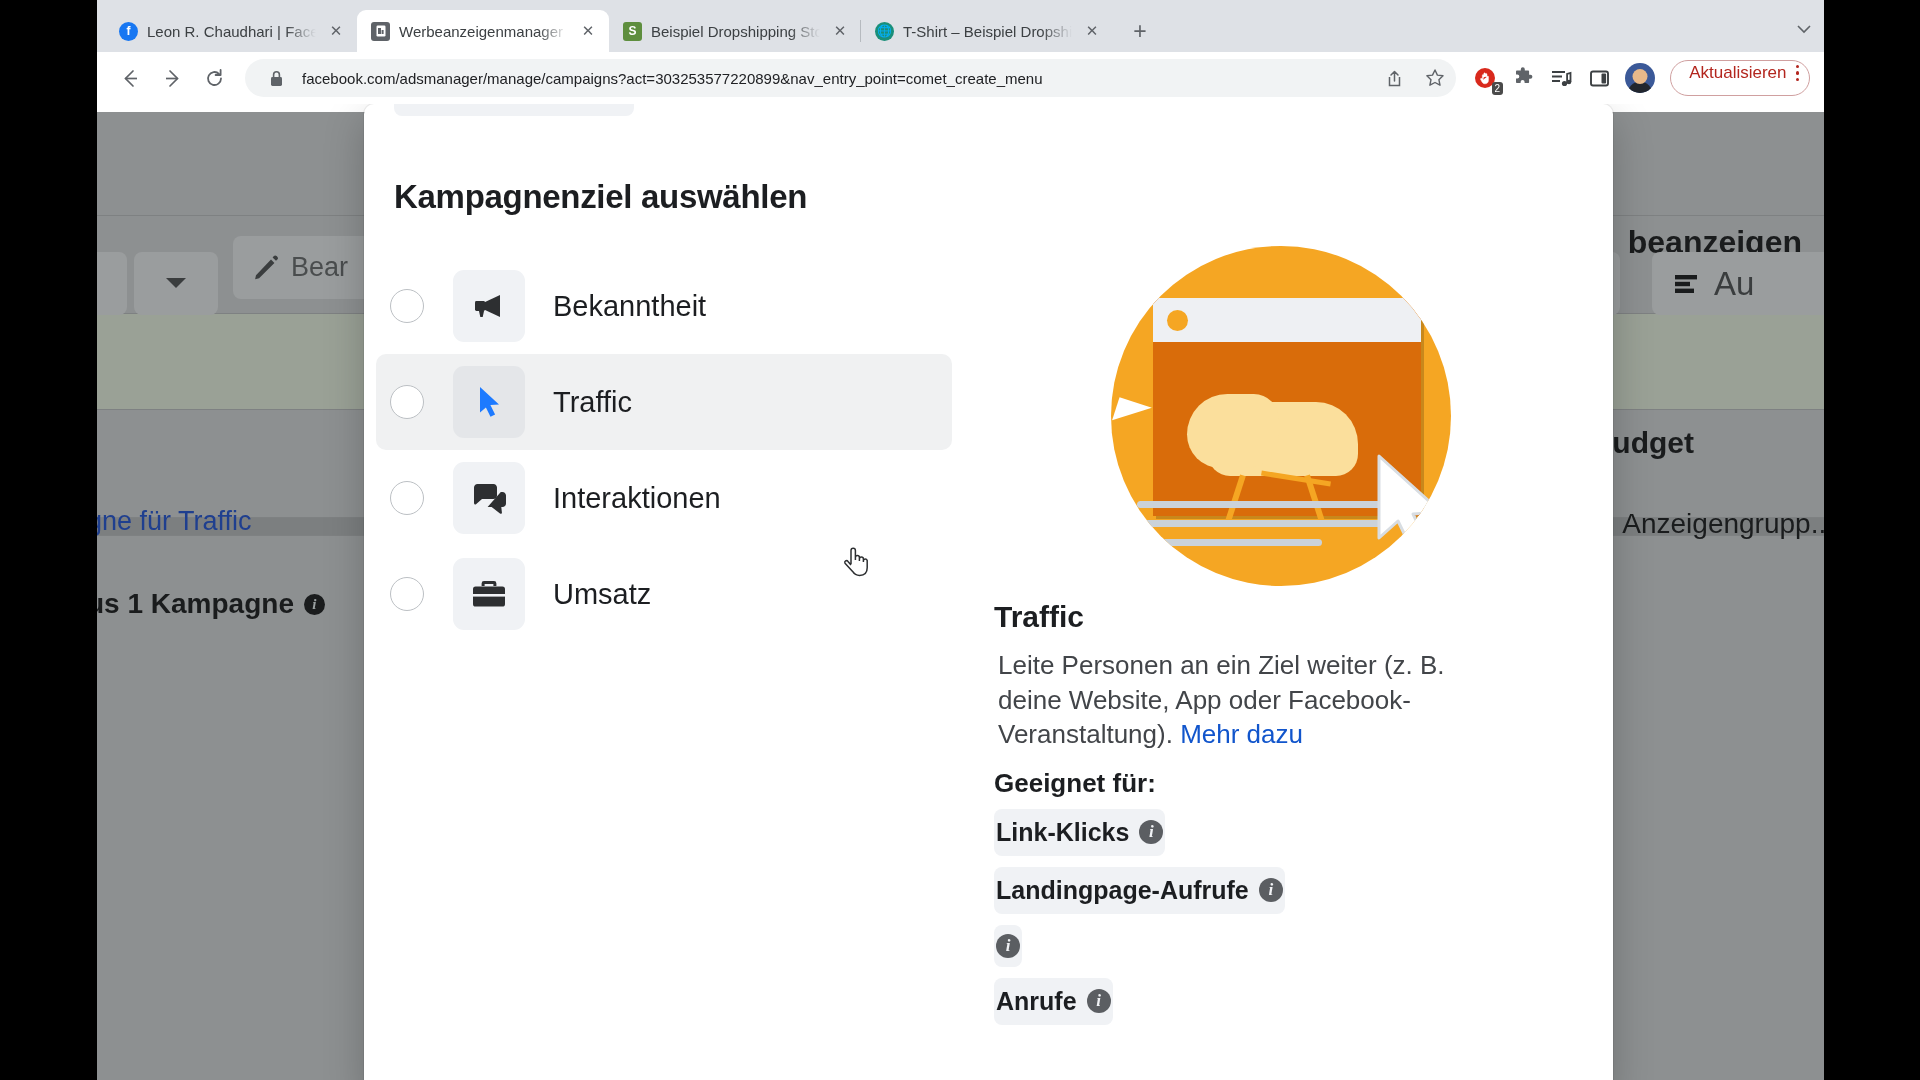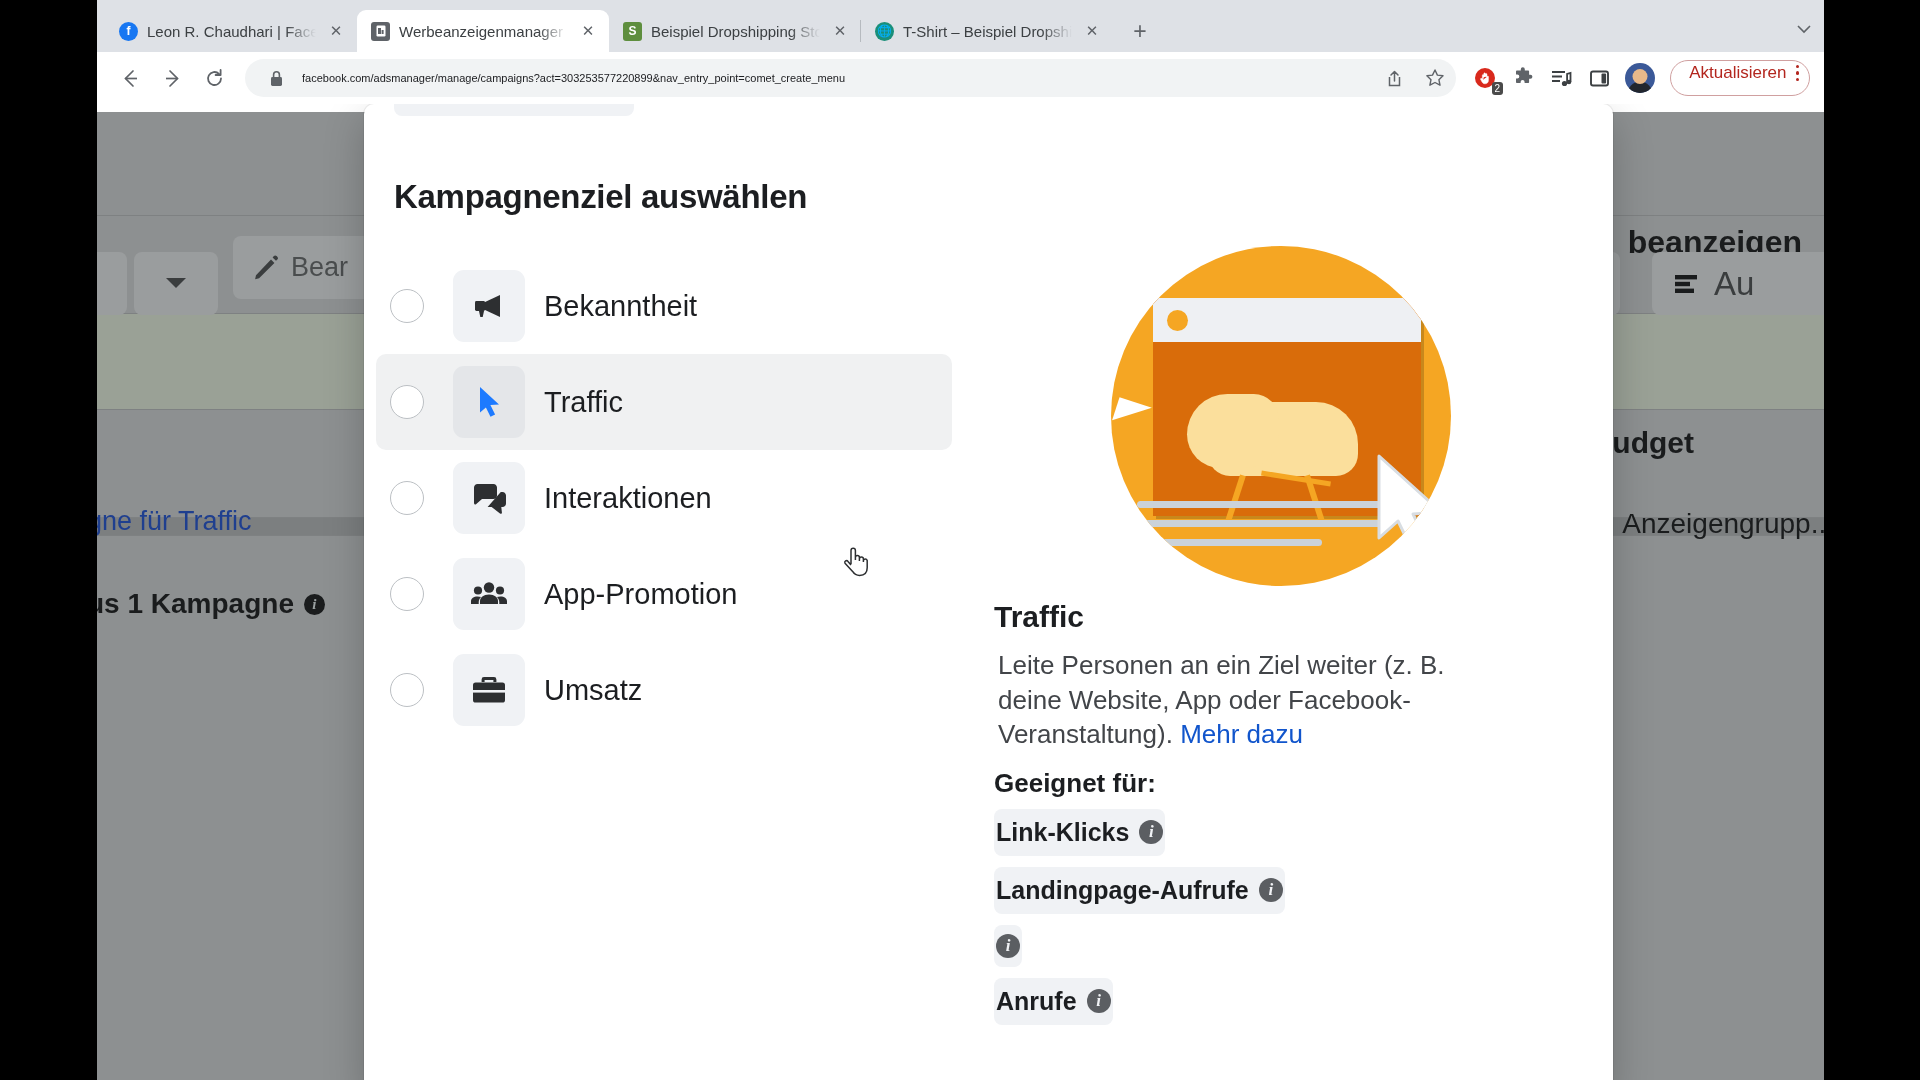--- a/index.html
+++ b/index.html
@@ -76,21 +76,21 @@
     display: flex; align-items: center; justify-content: center;
     color: #5f6368; border-radius: 50%;
   }
   .omnibox {
     flex: 1; height: 38px; margin: 0 8px;
     background: #f1f3f4; border-radius: 19px;
     display: flex; align-items: center;
     padding: 0 6px 0 16px; gap: 11px;
   }
   .omnibox-url {
-    flex: 1; font-size: 11px; color: #202124;
+    flex: 1; font-size: 15px; color: #202124;
     white-space: nowrap; overflow: hidden;
   }
   .omni-icon {
     width: 30px; height: 30px; flex: none;
     display: flex; align-items: center; justify-content: center;
     color: #5f6368;
   }
   .ext-icon {
     width: 34px; height: 34px; flex: none;
     display: flex; align-items: center; justify-content: center;
@@ -192,21 +192,21 @@
     width: 34px; height: 34px; border-radius: 50%;
     border: 1.6px solid #bcc0c4; background: #fff; flex: none;
   }
   .obj-iconbox {
     width: 72px; height: 72px; border-radius: 11px;
     background: #f0f2f5; margin-left: 29px; flex: none;
     display: flex; align-items: center; justify-content: center;
   }
   .obj-item.hovered .obj-iconbox { background: #e4e6e9; }
   .obj-label {
-    margin-left: 19px; font-size: 29px; color: #1c1e21;
+    margin-left: 28px; font-size: 29px; color: #1c1e21;
     white-space: nowrap;
   }
 
   .hero {
     width: 340px; height: 340px; border-radius: 50%;
     background: #f5a623; margin: 10px auto 0;
     position: relative; overflow: hidden;
   }
   .hero-screen {
     position: absolute; left: 42px; top: 52px;
@@ -502,34 +502,20 @@
             <span class="obj-iconbox">
               <svg width="40" height="40" viewBox="0 0 40 40">
                   <path d="M5 9.5C5 7.6 6.6 6 8.5 6h16c1.9 0 3.5 1.6 3.5 3.5v8c0 2-1.6 3.5-3.5 3.5H13l-6 5.2c-1 .8-2-.2-2-1.3z" fill="#2d2f31"></path>
                   <path d="M31.8 14h1.7c1.9 0 3.5 1.6 3.5 3.5v8c0 2-1.6 3.5-3.5 3.5h-1.2l.6 5.4c.2 1.2-1 1.8-1.9 1L22.6 29h-4" fill="#2d2f31"></path>
                 </svg>
             </span>
             <span class="obj-label">Interaktionen</span>
           </div>
 
 
-          <div class="obj-item">
-            <span class="obj-radio"></span>
-            <span class="obj-iconbox">
-              <svg width="40" height="40" viewBox="0 0 40 40">
-                <circle cx="20" cy="13.5" r="5.2" fill="#2d2f31"></circle>
-                <circle cx="9" cy="16.5" r="4.1" fill="#2d2f31"></circle>
-                <circle cx="31" cy="16.5" r="4.1" fill="#2d2f31"></circle>
-                <path d="M20 20.5c5.6 0 9 3 9 6.6V30H11v-2.9c0-3.6 3.4-6.6 9-6.6z" fill="#2d2f31"></path>
-                <path d="M8.5 22.5c1.4 0 2.6.2 3.6.6-1.5 1.4-2.4 3.2-2.4 5.3V30H2v-2.7c0-2.8 2.8-4.8 6.5-4.8z" fill="#2d2f31"></path>
-                <path d="M31.5 22.5c3.7 0 6.5 2 6.5 4.8V30h-7.7v-1.6c0-2.1-.9-3.9-2.4-5.3 1-.4 2.2-.6 3.6-.6z" fill="#2d2f31"></path>
-              </svg>
-            </span>
-            <span class="obj-label">App-Promotion</span>
-          </div>
 
           <div class="obj-item">
             <span class="obj-radio"></span>
             <span class="obj-iconbox">
               <svg width="40" height="40" viewBox="0 0 40 40">
                   <path d="M15 7h10a2.4 2.4 0 0 1 2.4 2.4V12h-3V10h-8.8v2h-3V9.4A2.4 2.4 0 0 1 15 7z" fill="#2d2f31"></path>
                   <rect x="4" y="12.5" width="32" height="20" rx="2.6" fill="#2d2f31"></rect>
                   <rect x="4" y="20" width="32" height="2.6" fill="#f0f2f5"></rect>
                 </svg>
             </span>

